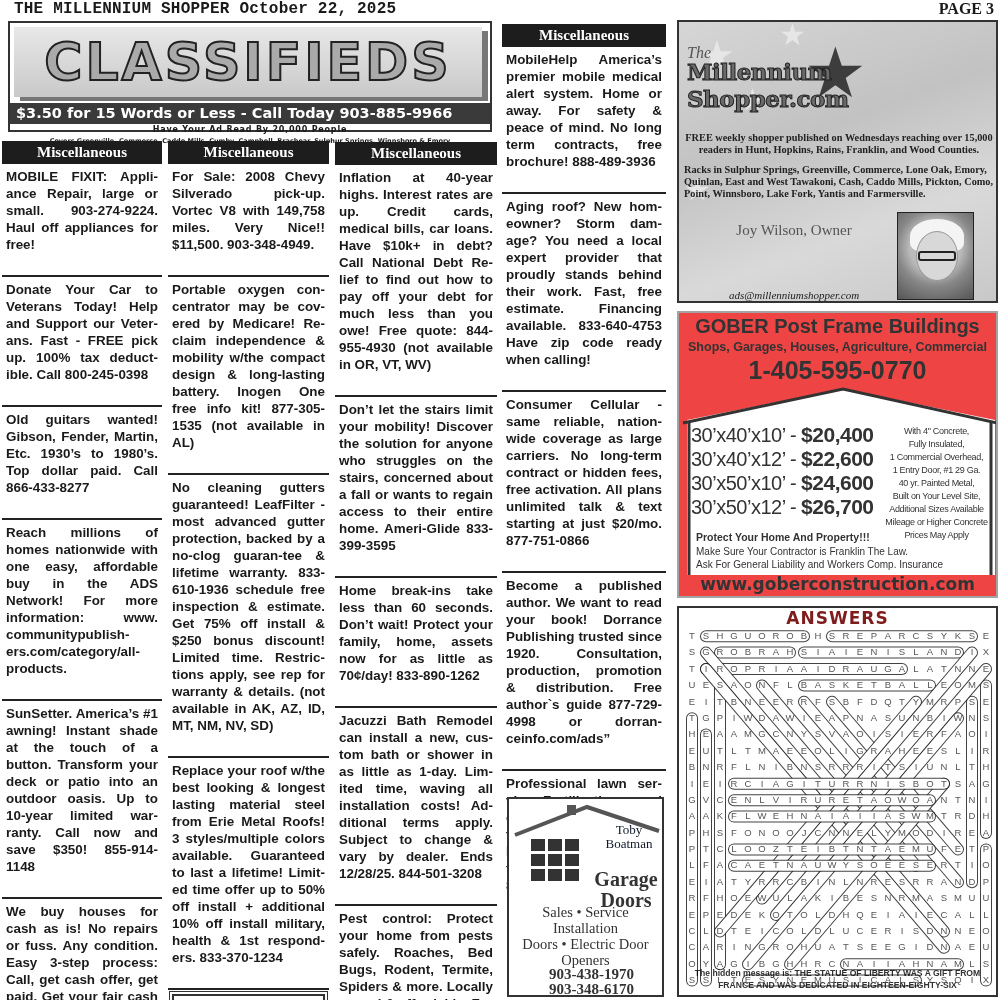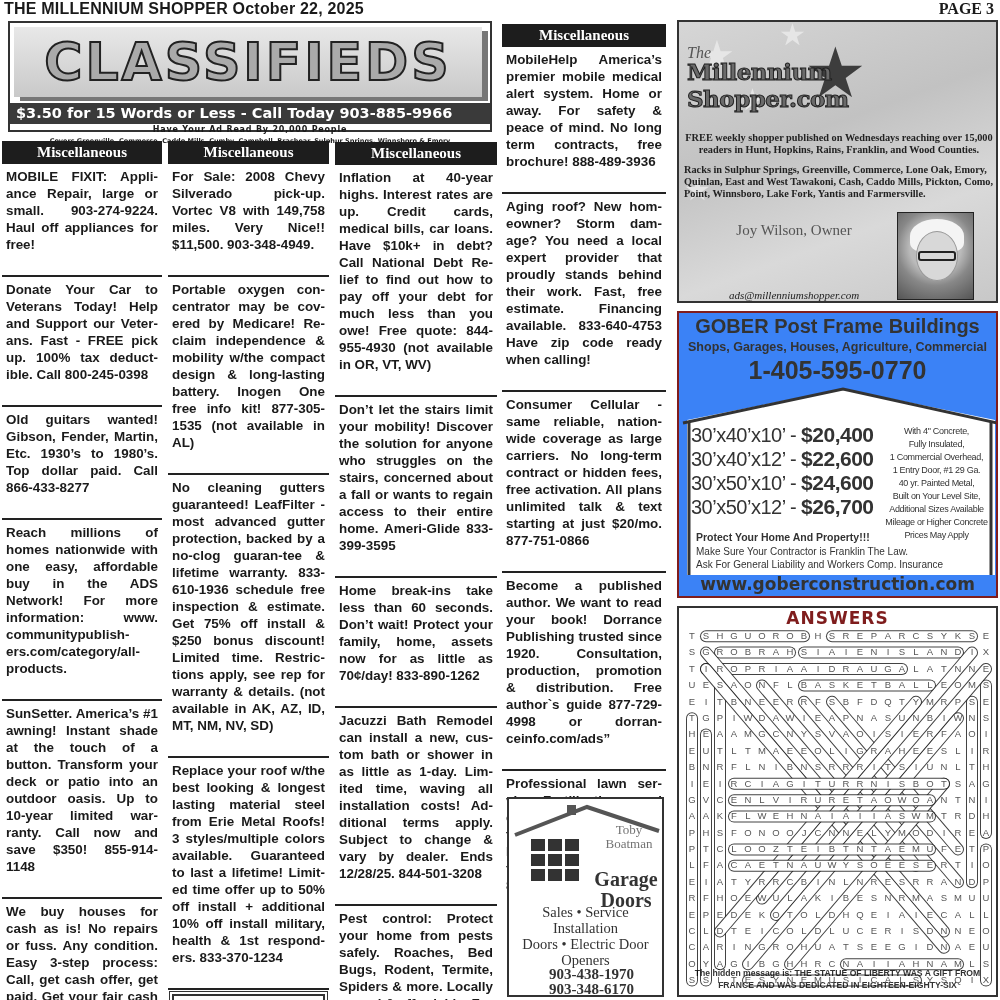--- a/index.html
+++ b/index.html
@@ -1,19 +1,19 @@
 <!DOCTYPE html>
 <html><head>
 <meta charset="utf-8">
 <style>
   * { box-sizing: border-box; margin: 0; padding: 0; }
   html, body { width: 1000px; height: 1000px; background: #fff; overflow: hidden; }
   body { position: relative; font-family: "Liberation Sans", sans-serif; color: #1a1a1a; }
 
-  .masthead { position: absolute; top: 0; left: 4px; font-family: Liberation Sans, sans-serif; font-weight: bold; font-size: 16px; letter-spacing: 0.2px; }
+  .masthead { position: absolute; top: 0; left: 14px; font-family: Liberation Mono, monospace; font-weight: bold; font-size: 16px; letter-spacing: 0.2px; }
   .pagenum { position: absolute; top: 0; right: 6px; font-family: "Liberation Serif", serif; font-weight: bold; font-size: 16px; }
 
   
   .banner { position: absolute; left: 8px; top: 21px; width: 484px; height: 111px; border: 2px solid #333; background: #fff; }
   .banner-title-wrap { position: absolute; left: 4px; top: 4px; width: 468px; height: 70px; background: linear-gradient(#e8e8e8, #c9c9c9); box-shadow: 6px 4px 0 #777; }
   .banner-title { position: absolute; left: 0; right: 0; top: 2px; text-align: center; font-family: "DejaVu Sans", sans-serif; font-weight: bold; font-size: 52px; letter-spacing: 3px; color: #aaa; -webkit-text-stroke: 2px #222; line-height: 66px; }
   .banner-bar { position: absolute; left: 0; right: 0; top: 80px; height: 21px; background: #3a3a3a; color: #fff; font-family: "DejaVu Sans", sans-serif; font-weight: bold; font-size: 14.5px; padding-left: 6px; line-height: 21px; white-space: nowrap; }
   .banner-sub1 { position: absolute; left: 0; right: 0; top: 102px; text-align: center; font-family: "DejaVu Sans", sans-serif; font-weight: bold; font-size: 8px; letter-spacing: 0.8px; }
   .banner-sub2 { position: absolute; left: 0; right: 0; top: 114px; text-align: center; font-family: "DejaVu Sans", sans-serif; font-weight: bold; font-size: 6.5px; white-space: nowrap; }
 
@@ -34,35 +34,35 @@
   .ms-text1 { position: absolute; left: 5px; top: 110px; width: 310px; font-family: "Liberation Serif", serif; font-weight: bold; font-size: 10.3px; line-height: 12px; text-align: center; color: #222; }
   .ms-text2 { position: absolute; left: 5px; top: 142px; width: 310px; font-family: "Liberation Serif", serif; font-weight: bold; font-size: 10.3px; line-height: 12px; color: #222; }
   .ms-owner { position: absolute; left: 20px; top: 200px; width: 190px; text-align: center; font-family: "Liberation Serif", serif; font-size: 15px; color: #555; }
   .ms-addr { position: absolute; left: 20px; top: 220px; width: 190px; text-align: center; font-family: "Liberation Serif", serif; font-weight: bold; font-size: 11px; line-height: 14px; color: #222; }
   .ms-web { position: absolute; left: 20px; top: 267px; width: 190px; text-align: center; font-family: "Liberation Serif", serif; font-style: italic; font-size: 11px; line-height: 13px; color: #222; }
   .ms-photo { position: absolute; left: 218px; top: 190px; width: 77px; height: 88px; border: 1px solid #222; background: radial-gradient(circle at 50% 40%, #f0f0f0 0 25%, #bbb 26% 40%, #888 60%, #555); }
   .ms-photo .face { position: absolute; left: 18px; top: 18px; width: 42px; height: 50px; border-radius: 50%; background: #d8d8d8; border: 1px solid #999; }
   .ms-photo .hair { position: absolute; left: 12px; top: 6px; width: 54px; height: 34px; border-radius: 50% 50% 30% 30%; background: #f4f4f4; }
   .ms-photo .glasses { position: absolute; left: 20px; top: 38px; width: 38px; height: 10px; border: 2px solid #222; border-radius: 3px; }
 
-  .gober { position: absolute; left: 677px; top: 311px; width: 321px; height: 287px; border: 2px solid #7f1d1d; background: #3b82f6; overflow: hidden; }
+  .gober { position: absolute; left: 677px; top: 311px; width: 321px; height: 287px; border: 2px solid #a3a3a3; background: #ef4444; overflow: hidden; }
   .gober-title { position: absolute; left: 0; right: 0; top: 2px; text-align: center; font-family: "Liberation Sans", sans-serif; font-weight: bold; font-size: 20px; color: #333; }
   .gober-sub { position: absolute; left: 0; right: 0; top: 27px; text-align: center; font-family: "Liberation Sans", sans-serif; font-weight: bold; font-size: 12.5px; color: #333; }
   .gober-phone { position: absolute; left: 0; right: 0; top: 43px; text-align: center; font-family: "Liberation Sans", sans-serif; font-weight: bold; font-size: 25px; color: #333; }
   .gober-house { position: absolute; left: 0; top: 72px; width: 321px; height: 190px; }
   .gober-prices { position: absolute; left: 12px; top: 110px; }
   .gober-price { font-family: "Liberation Sans Narrow", "Liberation Sans", sans-serif; font-size: 20px; line-height: 24px; color: #333; white-space: nowrap; letter-spacing: -0.5px; }
   .gober-price b { font-size: 21px; }
   .gober-features { position: absolute; left: 200px; top: 112px; width: 115px; text-align: center; font-family: "Liberation Sans", sans-serif; font-size: 9px; line-height: 13px; color: #333; letter-spacing: -0.3px; }
   .gober-protect { position: absolute; left: 17px; top: 218px; font-family: "Liberation Sans", sans-serif; font-weight: bold; font-size: 10.5px; color: #333; }
   .gober-law { position: absolute; left: 17px; top: 232px; font-family: "Liberation Sans", sans-serif; font-size: 10px; line-height: 13px; color: #333; }
   .gober-url { position: absolute; left: 0; right: 0; bottom: 2px; text-align: center; font-family: "DejaVu Sans", sans-serif; font-weight: bold; font-size: 17px; color: #333; letter-spacing: 0px; }
 
   .garage { position: absolute; left: 507px; top: 797px; width: 157px; height: 200px; border: 2px solid #333; background: #fff; overflow: hidden; }
-  .garage-owner { position: absolute; left: 84px; top: 24px; width: 72px; text-align: center; font-family: "Liberation Serif", serif; font-size: 13px; line-height: 14px; color: #737373; }
+  .garage-owner { position: absolute; left: 84px; top: 24px; width: 72px; text-align: center; font-family: "Liberation Serif", serif; font-size: 13px; line-height: 14px; color: #0f172a; }
   .garage-name { position: absolute; left: 72px; top: 70px; width: 90px; text-align: center; font-family: "Liberation Serif", serif; font-weight: bold; font-size: 20px; line-height: 21px; color: #333; }
   .garage-grid { position: absolute; left: 22px; top: 40px; width: 50px; display: grid; grid-template-columns: repeat(3, 14px); gap: 3px; }
   .garage-grid div { width: 14px; height: 12px; background: #333; }
   .garage-svc { position: absolute; left: 0; right: 0; top: 105px; text-align: center; font-family: "Liberation Serif", serif; font-size: 14.5px; line-height: 16px; color: #333; }
   .garage-phones { position: absolute; left: 0; right: 0; top: 168px; text-align: center; font-family: "Liberation Serif", serif; font-weight: bold; font-size: 15px; line-height: 15px; color: #333; padding-left: 12px; }
 
   .ws { position: absolute; left: 677px; top: 606px; width: 321px; height: 391px; border: 2px solid #333; background: #fff; overflow: hidden; }
   .ws-title { position: absolute; left: 0; right: 0; top: 0; text-align: center; font-family: "DejaVu Sans", sans-serif; font-weight: bold; font-size: 17px; color: #7f1d1d; letter-spacing: 1px; }
   .ws-grid { position: absolute; left: 6px; top: 20px; width: 308px; font-family: "Liberation Sans", sans-serif; font-size: 9.5px; color: #555; }
   .ws-row { display: flex; justify-content: space-between; height: 16.4px; line-height: 16.4px; }

